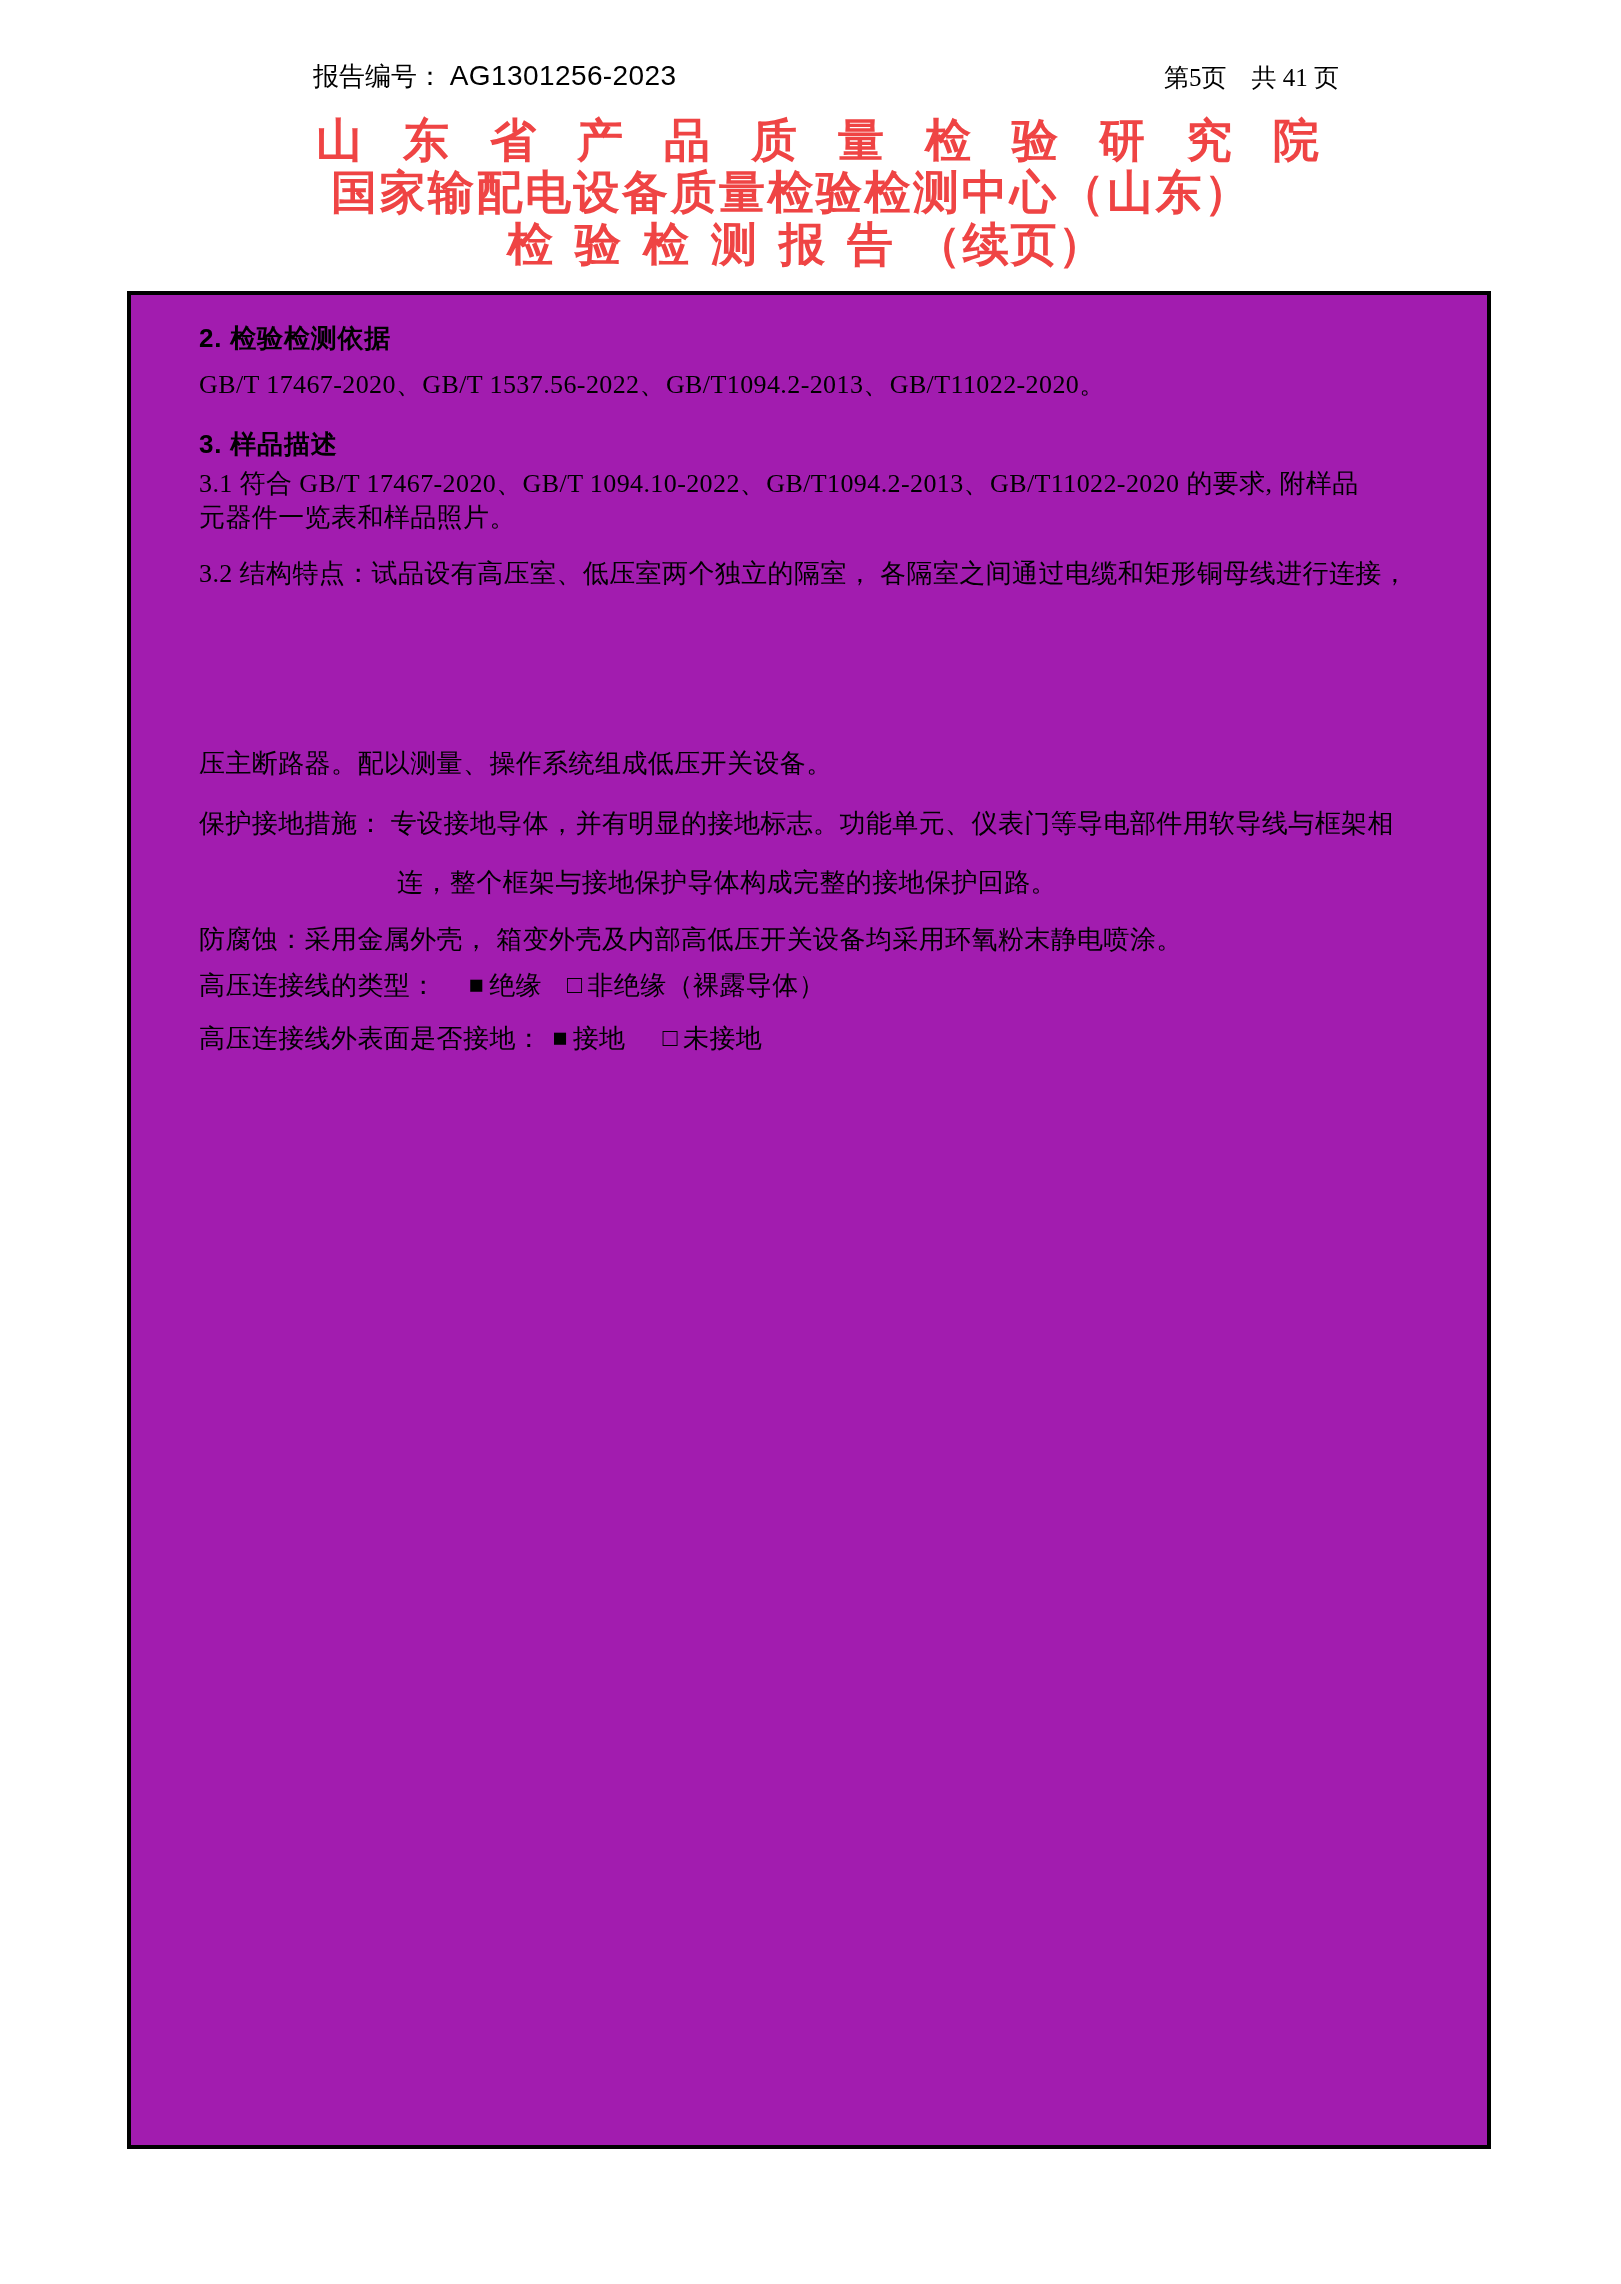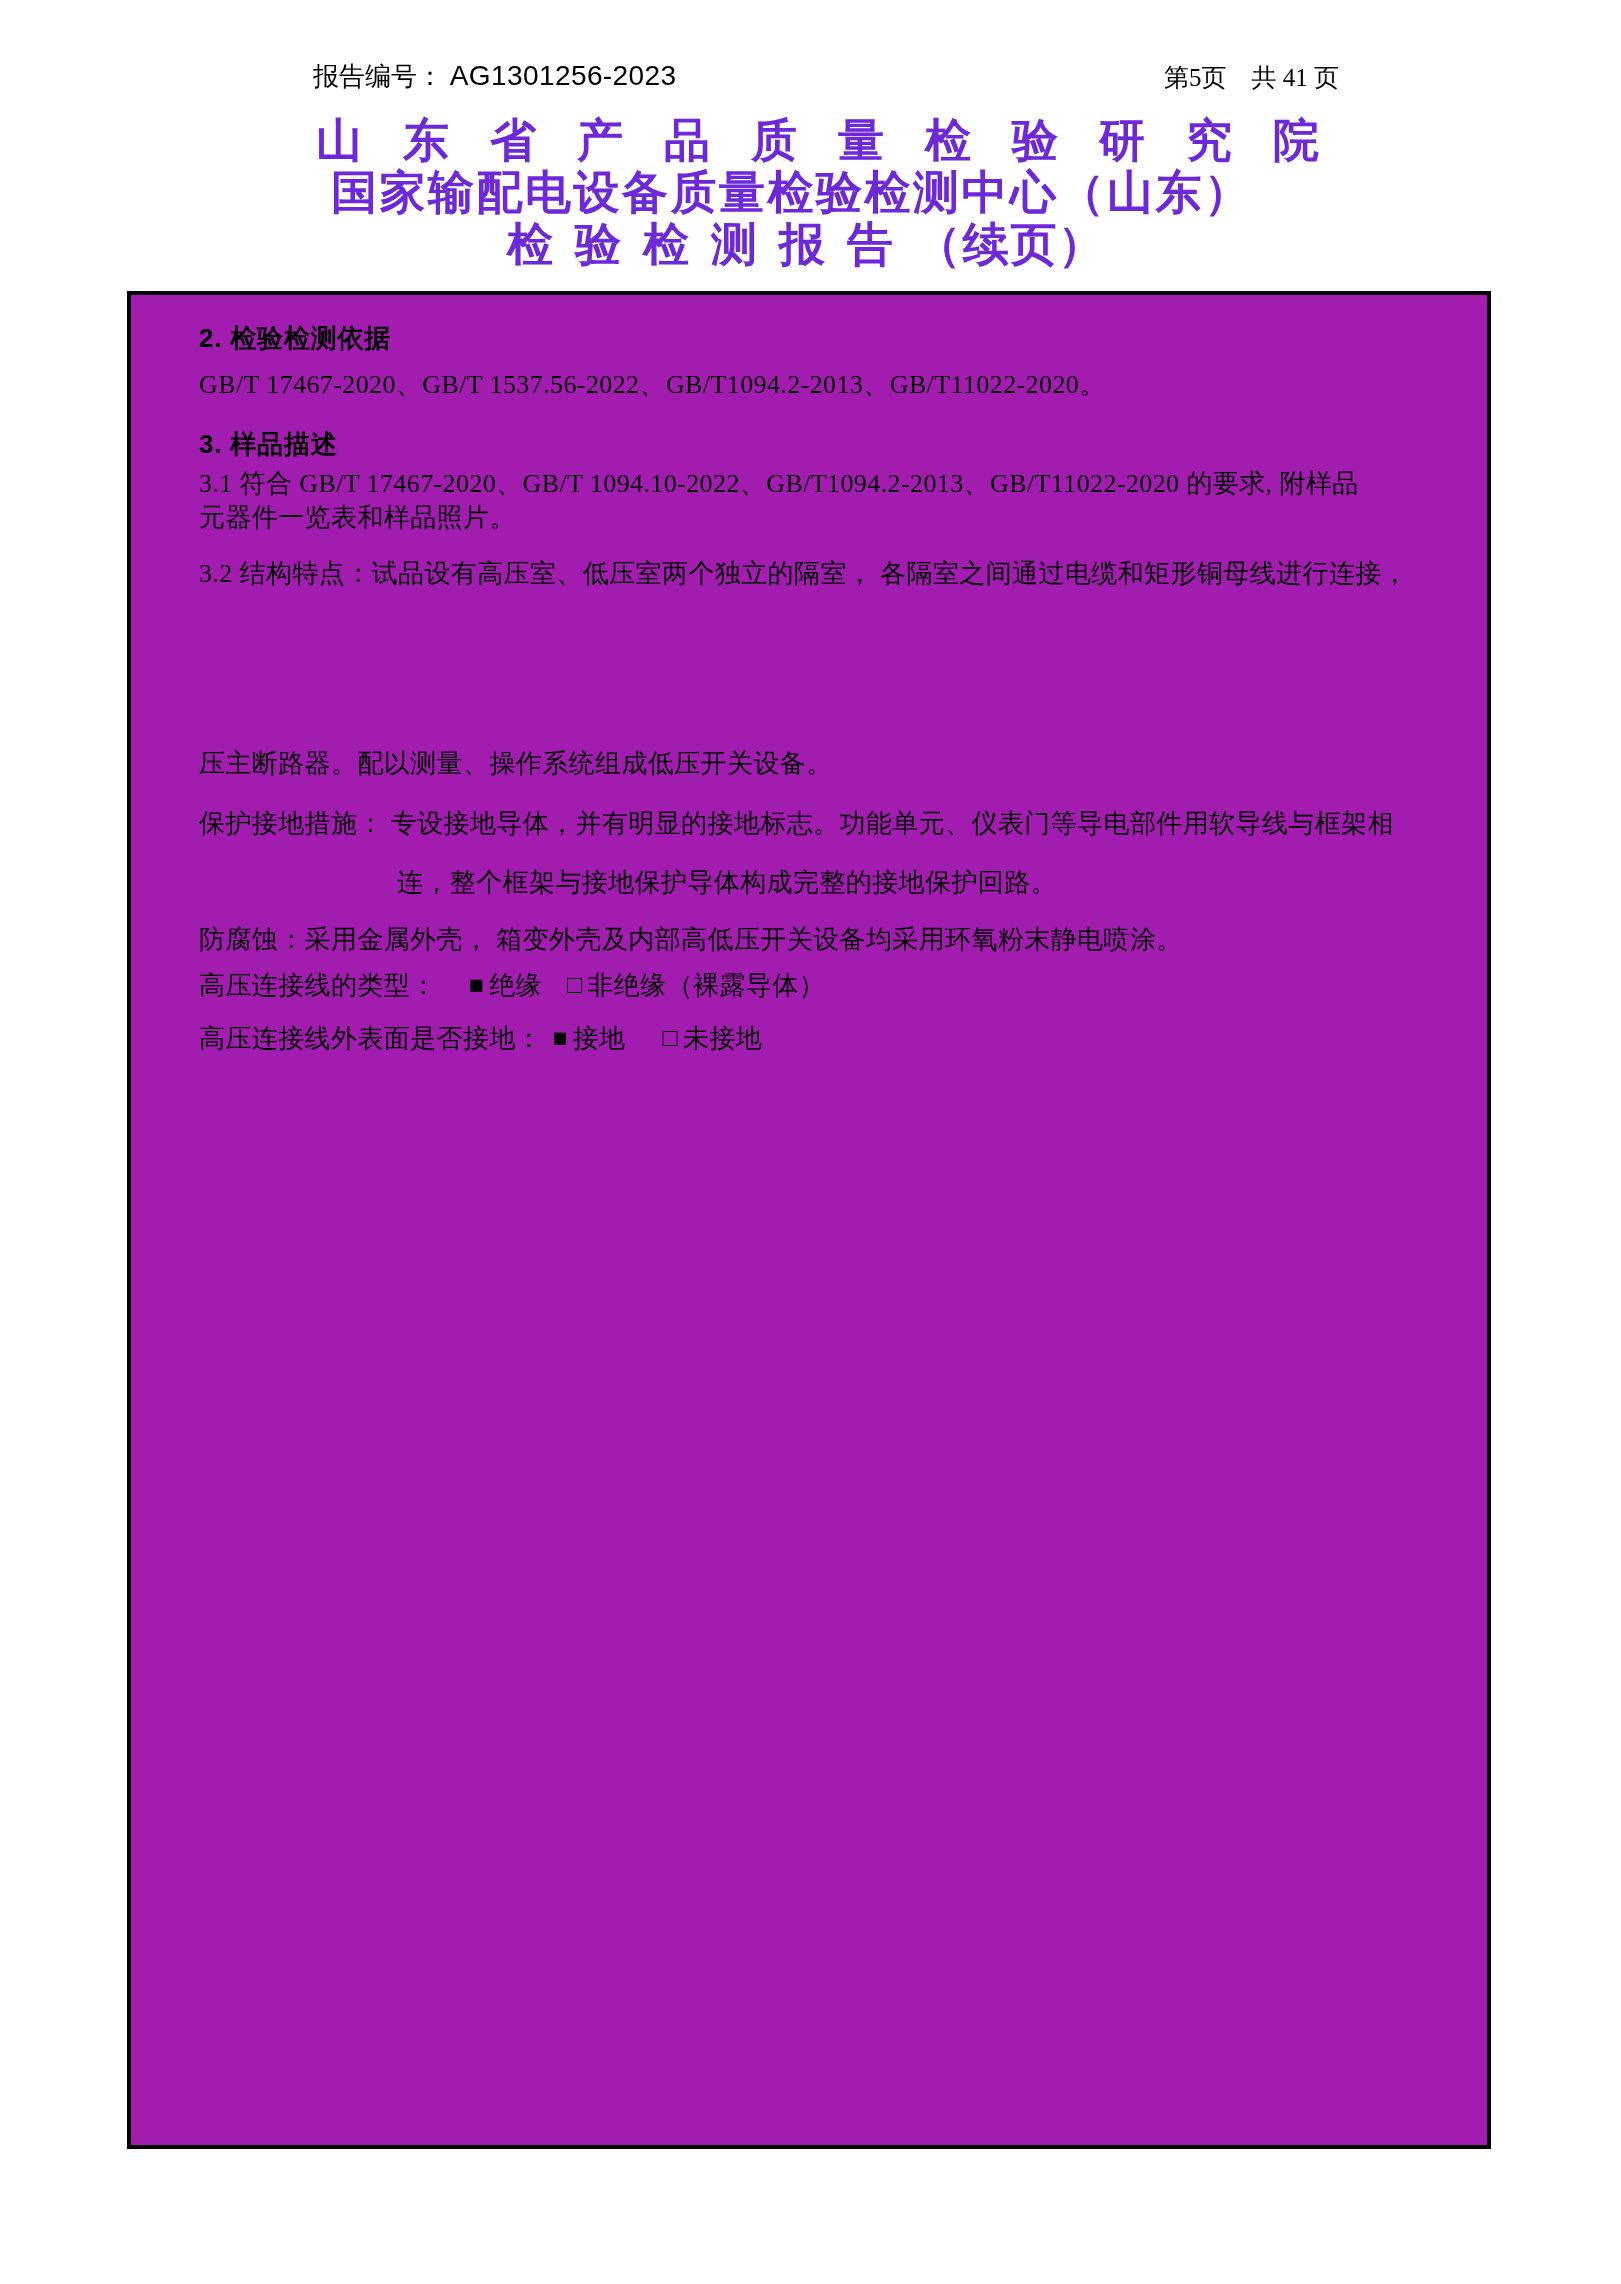--- a/index.html
+++ b/index.html
@@ -37,21 +37,21 @@
     font-size: 25px;
     white-space: nowrap;
   }
   .title {
     position: absolute;
     font-family: "Liberation Sans", "DejaVu Sans", sans-serif;
     font-weight: bold;
     font-size: 46px;
     line-height: 47px;
     white-space: nowrap;
-    color: #6d28d9;
+    color: #ef4444;
   }
   .title-1 { left: 316px; top: 117px; letter-spacing: 41px; }
   .title-2 { left: 331px; top: 169px; letter-spacing: 2.5px; }
   .title-3 { left: 507px; top: 221px; }
   .title-3 .spaced { letter-spacing: 22px; }
   .title-3 .suffix { letter-spacing: 1.7px; }
   
   .content-box {
     position: absolute;
     left: 127px;

